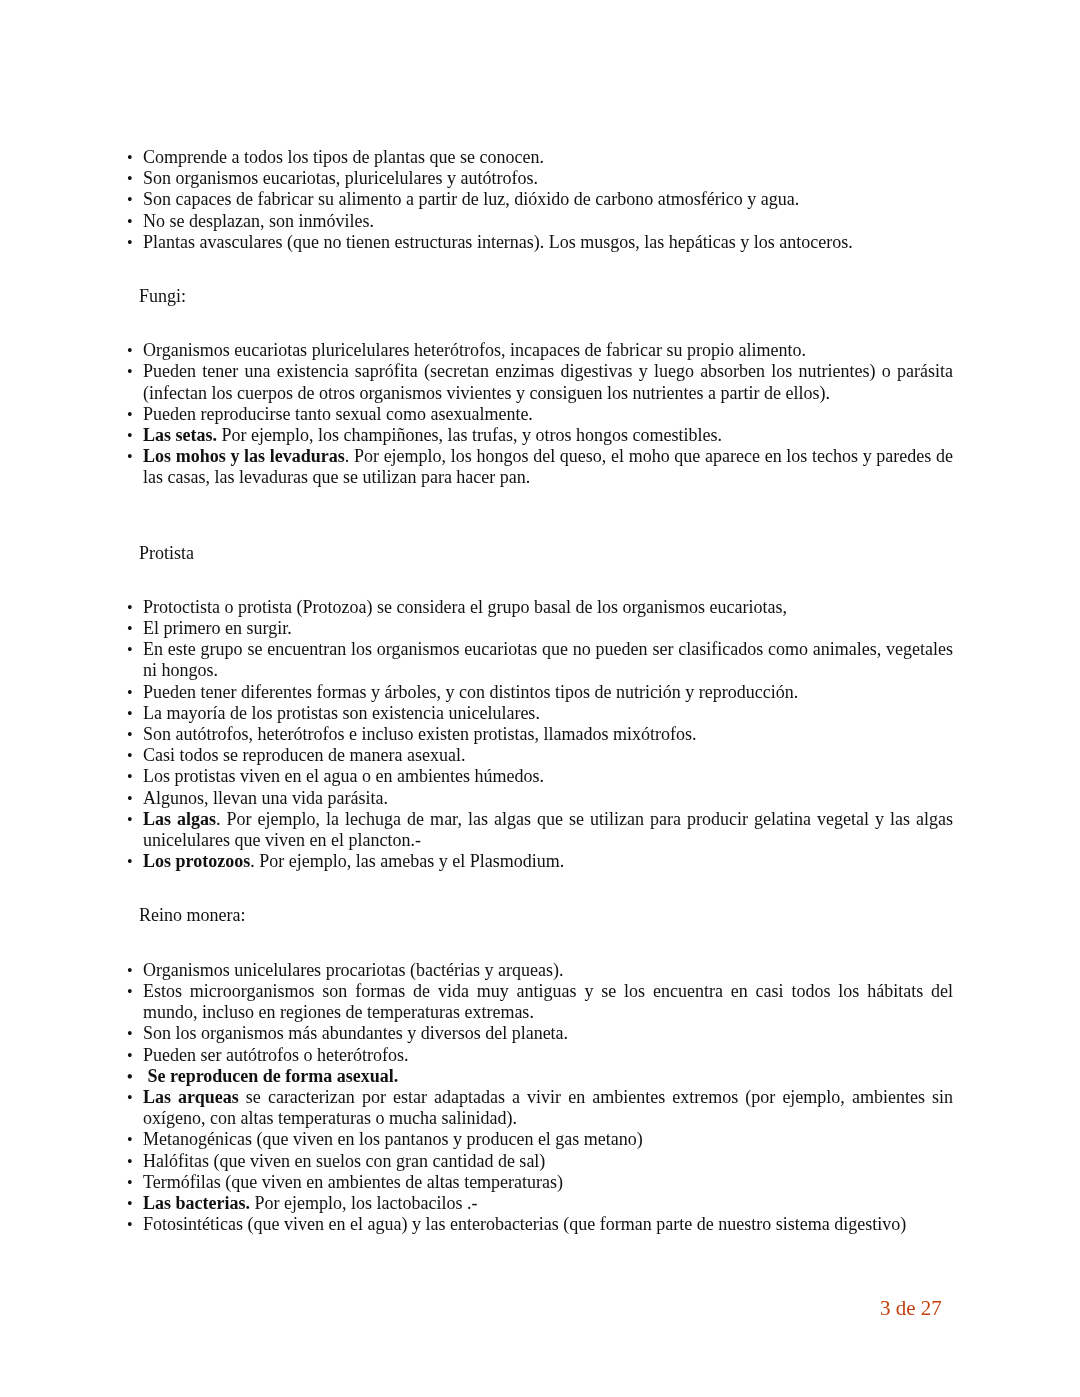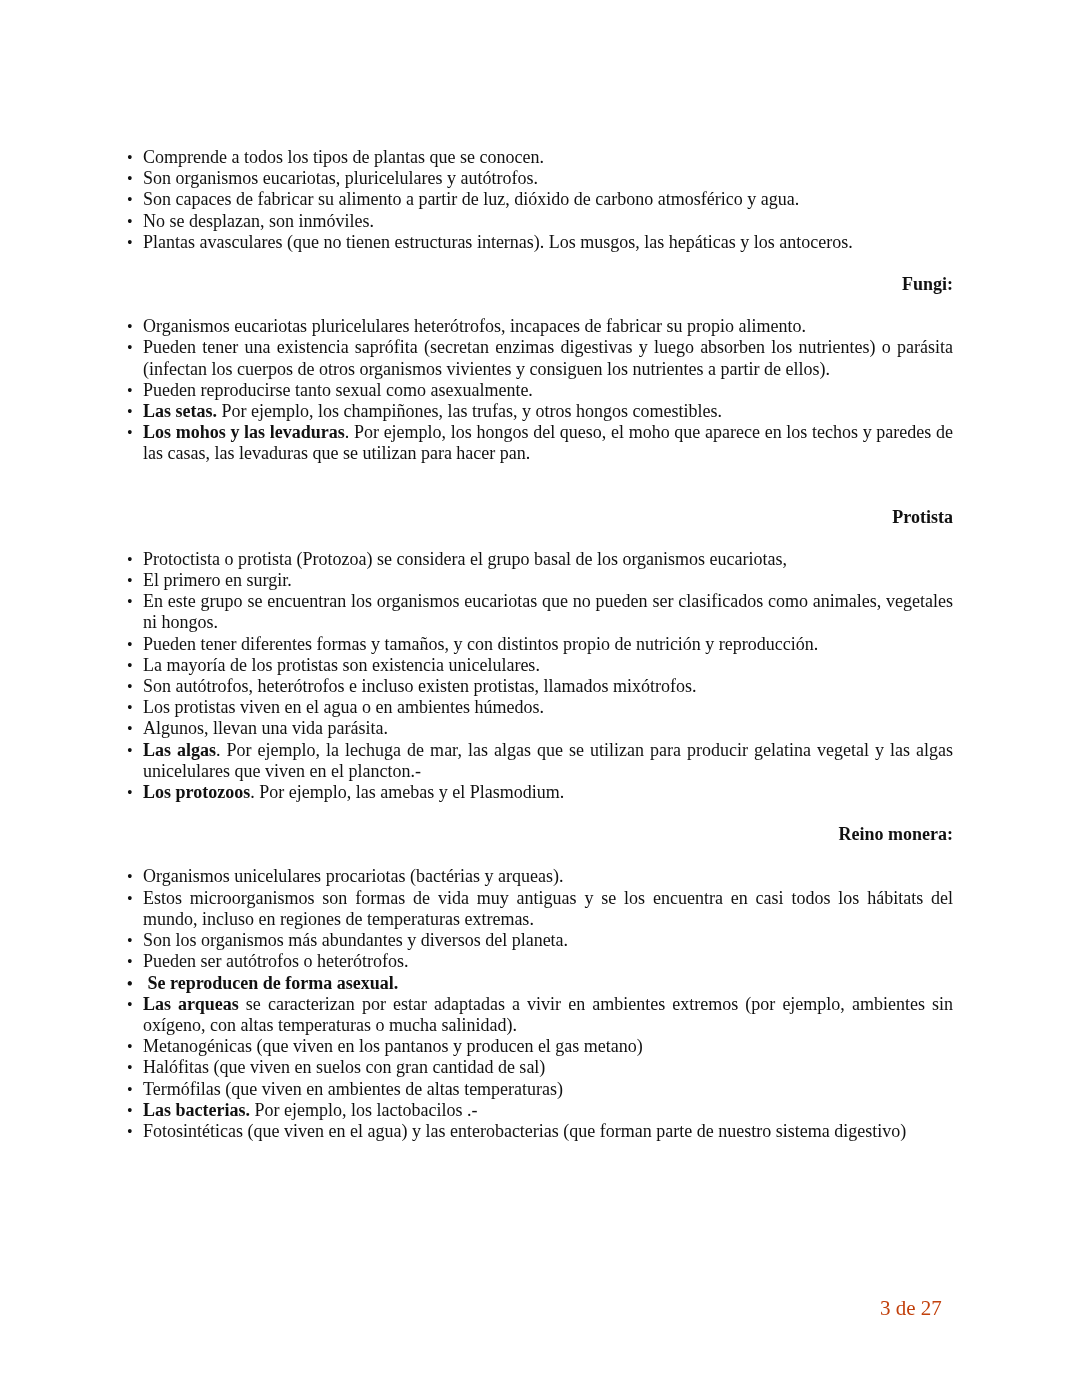--- a/index.html
+++ b/index.html
@@ -5,21 +5,21 @@
   html, body { margin: 0; padding: 0; background: #ffffff; }
   body { width: 1080px; height: 1397px; position: relative; overflow: hidden; }
   .page {
     position: absolute; left: 127px; top: 147px; width: 826px;
     font-family: "Liberation Serif", "DejaVu Serif", serif;
     font-size: 18px; line-height: 21.2px; color: #111;
   }
   ul { list-style: none; margin: 0; padding: 0; }
   li { position: relative; padding-left: 16px; text-align: justify; }
   li::before { content: "•"; position: absolute; left: 0; top: 0; font-size: 16px; }
-  .heading { font-weight: bold; margin: 0; text-align: right; }
+  .heading { font-weight: normal; margin: 12px; }
   .b { font-weight: bold; }
   .gap-21 { height: 21px; }
   .gap-42 { height: 42px; }
   .footer {
     position: absolute; left: 880px; top: 1296px;
     font-family: Liberation Serif, serif;
     font-size: 21px; color: #c2410c;
   }
 </style>
 </head>
@@ -48,23 +48,24 @@
   </ul>
 
   <div class="gap-42"></div>
   <p class="heading">Protista</p>
   <div class="gap-21"></div>
 
   <ul>
     <li>Protoctista o protista (Protozoa) se considera el grupo basal de los organismos eucariotas,</li>
     <li>El primero en surgir.</li>
     <li>En este grupo se encuentran los organismos eucariotas que no pueden ser clasificados como animales, vegetales ni hongos.</li>
-    <li>Pueden tener diferentes formas y tamaños, y con distintos propio de nutrición y reproducción.</li>
+    <li>Pueden tener diferentes formas y árboles, y con distintos tipos de nutrición y reproducción.</li>
     <li>La mayoría de los protistas son existencia unicelulares.</li>
     <li>Son autótrofos, heterótrofos e incluso existen protistas, llamados mixótrofos.</li>
+    <li>Casi todos se reproducen de manera asexual.</li>
     <li>Los protistas viven en el agua o en ambientes húmedos.</li>
     <li>Algunos, llevan una vida parásita.</li>
     <li><span class="b">Las algas</span><span>. Por ejemplo, la lechuga de mar, las algas que se utilizan para producir gelatina vegetal y las algas unicelulares que viven en el plancton.-</span></li>
     <li><span class="b">Los protozoos</span><span>. Por ejemplo, las amebas y el Plasmodium.</span></li>
   </ul>
 
   <div class="gap-21"></div>
   <p class="heading">Reino monera:</p>
   <div class="gap-21"></div>
 

